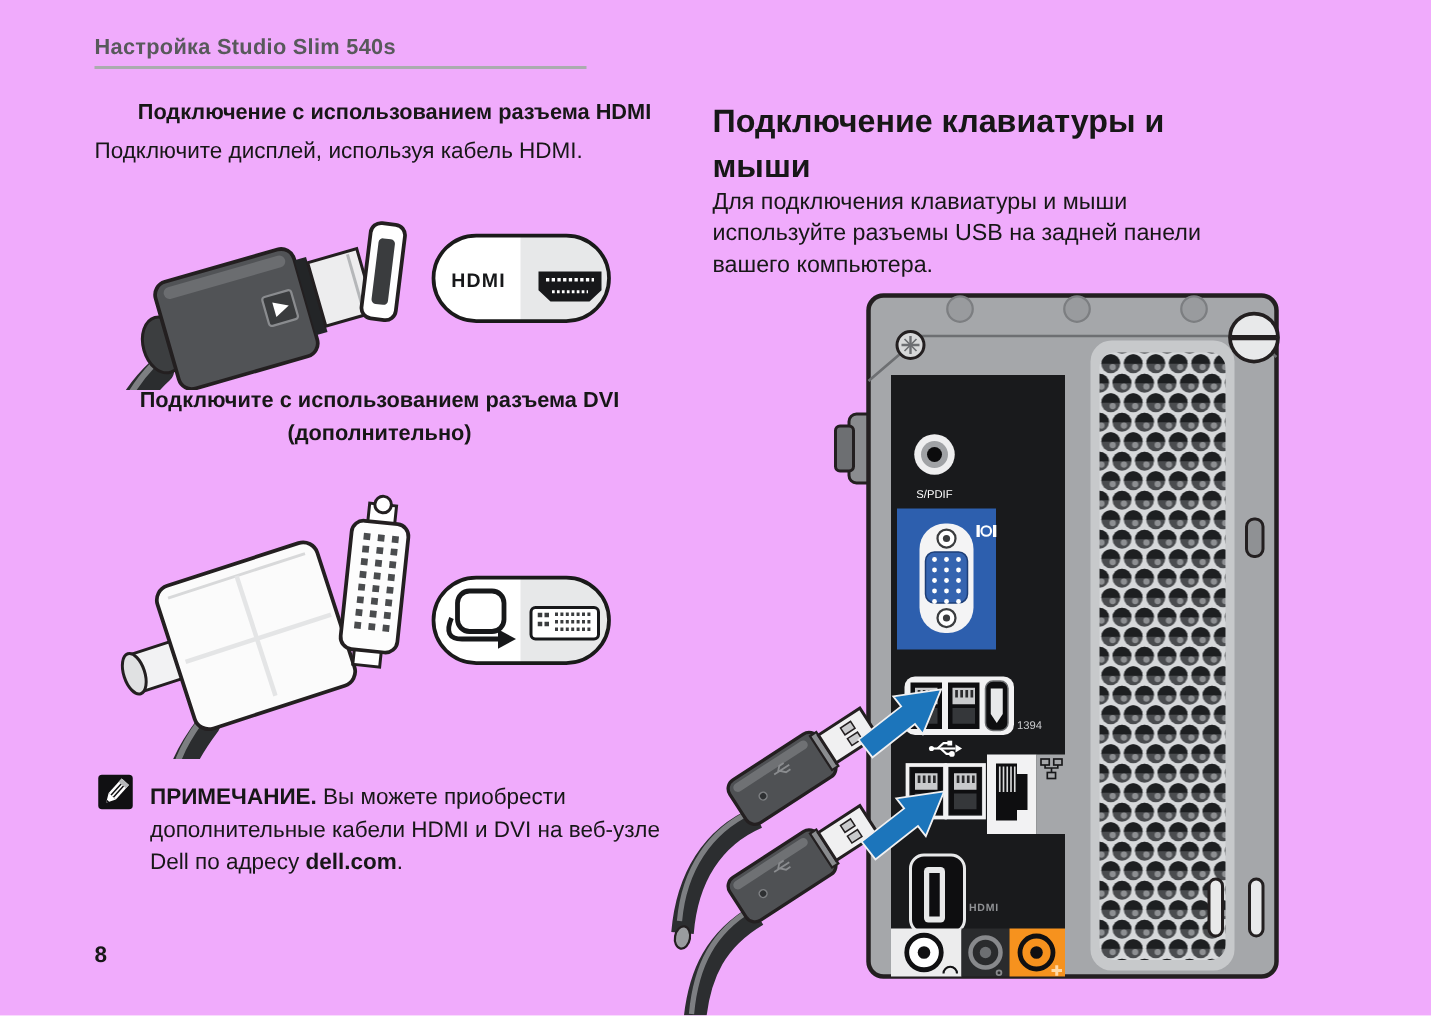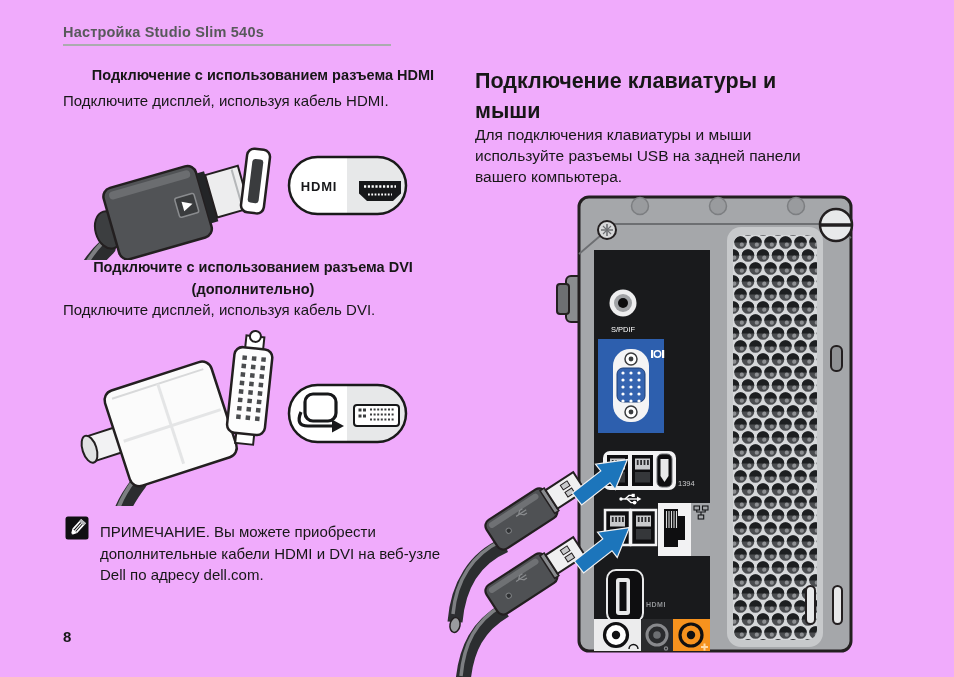--- a/index.html
+++ b/index.html
@@ -5,21 +5,21 @@
   html,body{margin:0;padding:0;background:#fff;}
   .page{position:relative;width:954px;height:677px;background:#f0abfc;overflow:hidden;
         font-family:"Liberation Sans",sans-serif;color:#231f20;}
   .abs{position:absolute;}
   .doc-title{font-size:14.5px;font-weight:bold;color:#58595b;letter-spacing:.2px;}
   .rule{height:1.5px;background:#aaacae;}
   .h-small{font-size:14.5px;font-weight:bold;line-height:21.5px;color:#171717;text-align:center;}
   .body-text{font-size:15px;line-height:21px;color:#171717;}
   .h-large{font-size:21.5px;font-weight:bold;line-height:30px;color:#171717;}
   .note-text{font-size:15px;line-height:21.5px;color:#171717;}
-  .note-text b{font-weight:normal;}
+  .note-text b{font-weight:bold;}
   .page-num{font-size:15px;font-weight:bold;color:#171717;}
   svg text{font-family:"Liberation Sans",sans-serif;}
 </style>
 </head>
 <body>
 
 <div class="page">
 
   <div class="abs doc-title" style="left:63px;top:24px;">Настройка Studio Slim 540s</div>
   <div class="abs rule" style="left:63px;top:44px;width:328px;"></div>
@@ -52,21 +52,20 @@
       <rect x="284" y="34" width="59" height="57" fill="#e7e8e9" clip-path="url(#pillclip1)"></rect>
       <rect x="226" y="34" width="117" height="57" rx="28.5" fill="none" stroke="#1a1a1a" stroke-width="2.5"></rect>
       <text x="256" y="68" text-anchor="middle" font-size="13" font-weight="bold" letter-spacing="0.8" fill="#17181a">HDMI</text>
       <polygon points="296,58 338,58 338,70.5 330,78 304,78 296,70.5" fill="#17181a"></polygon>
       <line x1="301" y1="63.5" x2="333" y2="63.5" stroke="#ffffff" stroke-width="2.4" stroke-dasharray="2.2 1.6"></line>
       <line x1="305" y1="71.5" x2="329" y2="71.5" stroke="#ffffff" stroke-width="2" stroke-dasharray="1.8 1.5"></line>
     </g>
   </svg>
 
   <div class="abs h-small" style="left:63px;top:257px;width:380px;">Подключите с использованием разъема DVI (дополнительно)</div>
-  <div class="abs body-text" style="left:63px;top:299px;width:400px;">Подключите дисплей, используя кабель DVI.</div>
 
   <svg class="abs" style="left:63px;top:328px;" width="380" height="178" viewBox="0 0 380 178">
     <g transform="rotate(-18 120 95)">
       <path d="M60,138 C40,152 28,164 22,184" stroke="#2b2d2f" stroke-width="16" fill="none" stroke-linecap="round"></path>
       <path d="M56,134 C38,147 27,159 21,178" stroke="#7d7f82" stroke-width="4" fill="none" stroke-linecap="round"></path>
       <rect x="22" y="78" width="36" height="26" rx="4" fill="#f2f2f3" stroke="#231f20" stroke-width="2"></rect>
       <ellipse cx="23" cy="91" rx="7" ry="14" fill="#e0e1e2" stroke="#231f20" stroke-width="2"></ellipse>
       <rect x="52" y="42" width="112" height="100" rx="10" fill="#fbfbfb" stroke="#231f20" stroke-width="2.5"></rect>
       <line x1="60" y1="50" x2="156" y2="50" stroke="#d8d9da" stroke-width="2"></line>
       <line x1="108" y1="50" x2="108" y2="134" stroke="#e4e5e6" stroke-width="3"></line>

